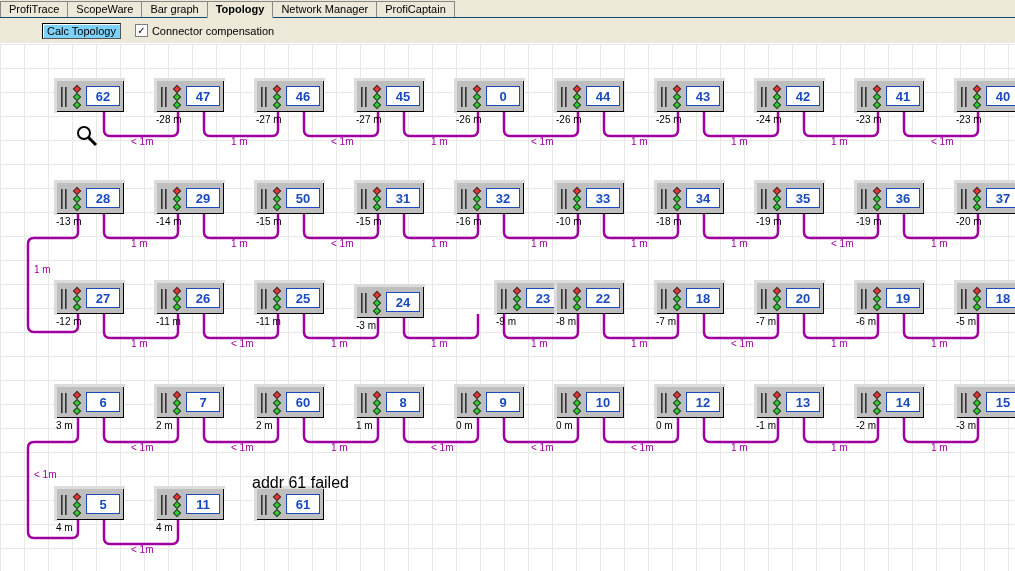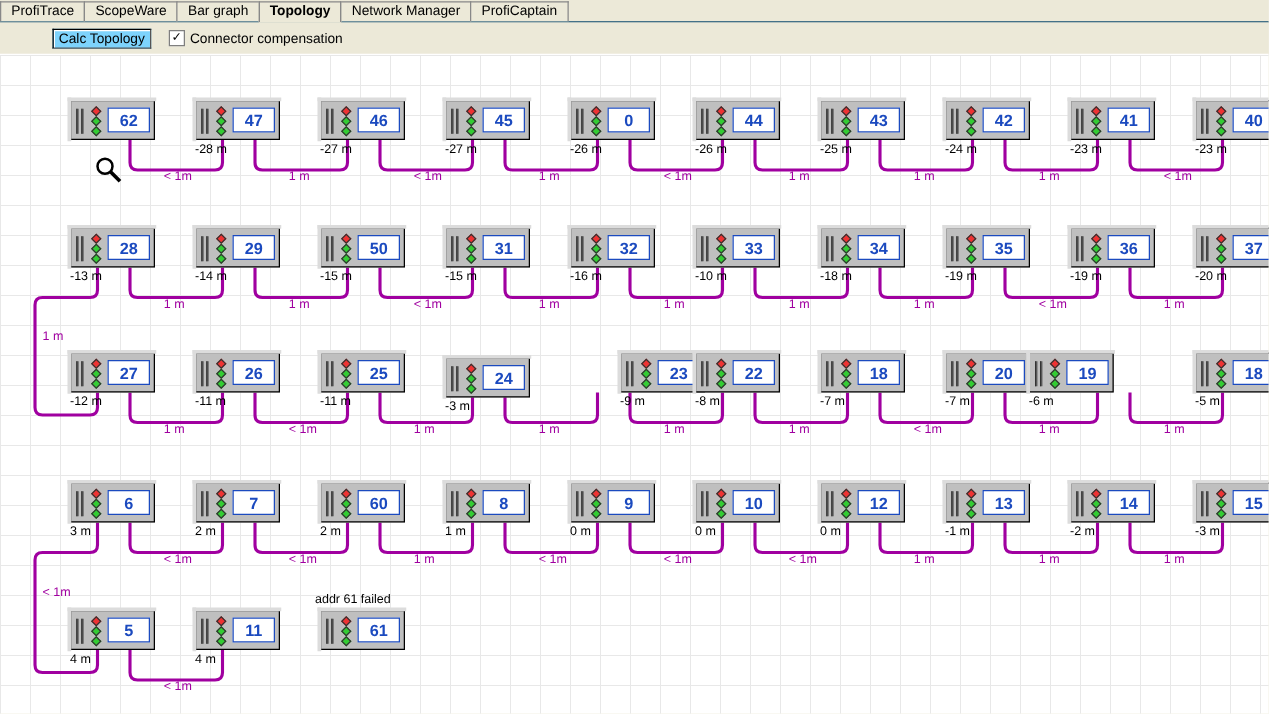--- a/index.html
+++ b/index.html
@@ -128,21 +128,21 @@
     white-space: nowrap;
   }
   .label {
     position: absolute;
     color: #a000a0;
     font-size: 10px;
     white-space: nowrap;
   }
   .ann {
     position: absolute;
-    font-size: 10px;
+    font-size: 16px;
     color: #000;
     white-space: nowrap;
   }
   .mag {
     position: absolute;
     width: 22px; height: 22px;
   }
   .mag svg { display: block; }
 </style>
 </head>
@@ -626,21 +626,21 @@
         </div>
         <div class="leds">
           <i class="r"></i>
           <i class="g"></i>
           <i class="g"></i>
         </div>
         <div class="addr">20</div>
       </div>
       <div class="dist">-7 m</div>
     </div>
-    <div class="node" style="left: 823px; top: 238px; text-align: center;">
+    <div class="node" style="left: 856px; top: 238px; text-align: center;">
       <div class="dev">
         <div class="bars">
           <span></span>
           <span></span>
         </div>
         <div class="leds">
           <i class="r"></i>
           <i class="g"></i>
           <i class="g"></i>
         </div>

